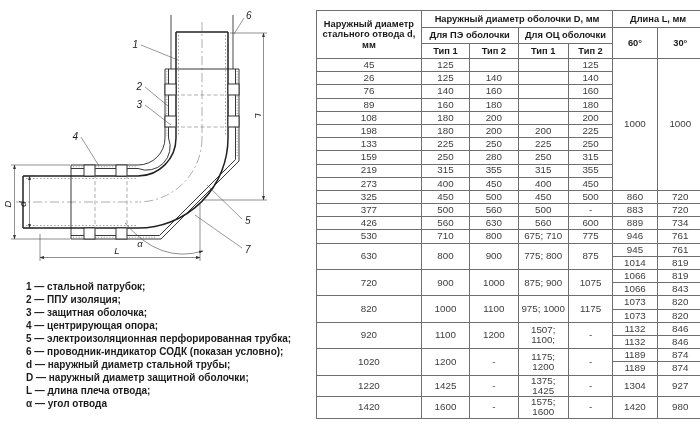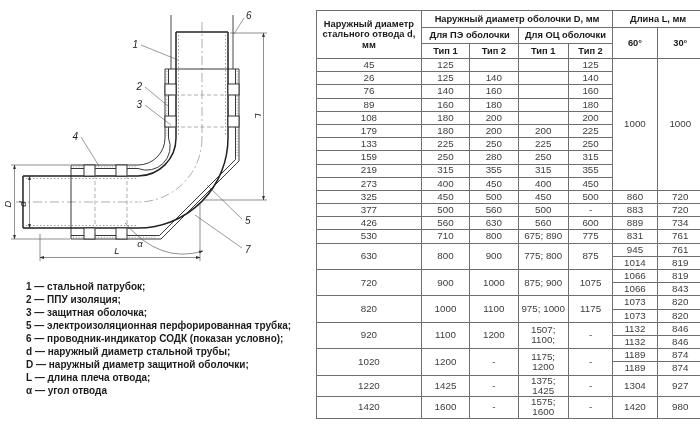--- a/index.html
+++ b/index.html
@@ -128,20 +128,21 @@
       <text class="callout-num" x="243" y="222">5</text>
       <text class="callout-num" x="244" y="17">6</text>
       <text class="callout-num" x="243" y="251">7</text>
     </svg>
   </div>
 
   <div id="legend">
       <div>1 — стальной патрубок;</div>
       <div>2 — ППУ изоляция;</div>
       <div>3 — защитная оболочка;</div>
+      <div>4 — центрирующая опора;</div>
       <div>5 — электроизоляционная перфорированная трубка;</div>
       <div>6 — проводник-индикатор СОДК (показан условно);</div>
       <div>d — наружный диаметр стальной трубы;</div>
       <div>D — наружный диаметр защитной оболочки;</div>
       <div>L — длина плеча отвода;</div>
       <div>α — угол отвода</div>
     </div>
 
   <div id="table-wrap">
     <table class="spec">
@@ -205,21 +206,21 @@
             <td>180</td>
           </tr>
           <tr>
             <td>108</td>
             <td>180</td>
             <td>200</td>
             <td></td>
             <td>200</td>
           </tr>
           <tr>
-            <td>179</td>
+            <td>198</td>
             <td>180</td>
             <td>200</td>
             <td>200</td>
             <td>225</td>
           </tr>
           <tr>
             <td>133</td>
             <td>225</td>
             <td>250</td>
             <td>225</td>
@@ -270,23 +271,23 @@
             <td>630</td>
             <td>560</td>
             <td>600</td>
             <td>889</td>
             <td>734</td>
           </tr>
           <tr>
             <td>530</td>
             <td>710</td>
             <td>800</td>
-            <td>675; 890</td>
+            <td>675; 710</td>
             <td>775</td>
-            <td>831</td>
+            <td>946</td>
             <td>761</td>
           </tr>
           <tr>
             <td rowspan="2">630</td>
             <td rowspan="2">800</td>
             <td rowspan="2">900</td>
             <td rowspan="2">775; 800</td>
             <td rowspan="2">875</td>
             <td>945</td>
             <td>761</td>

